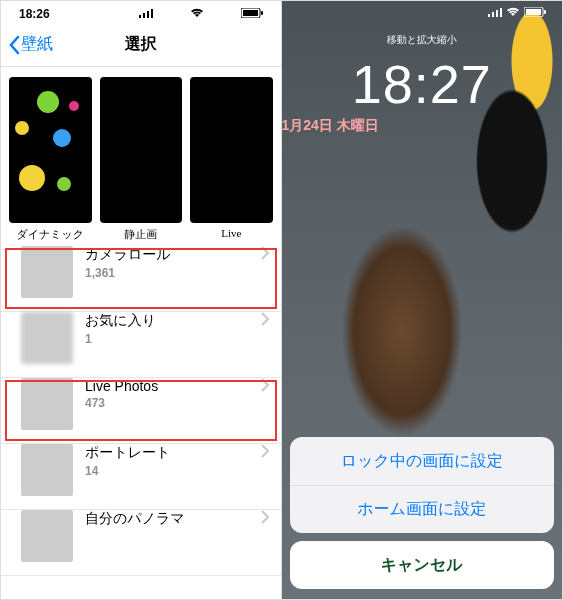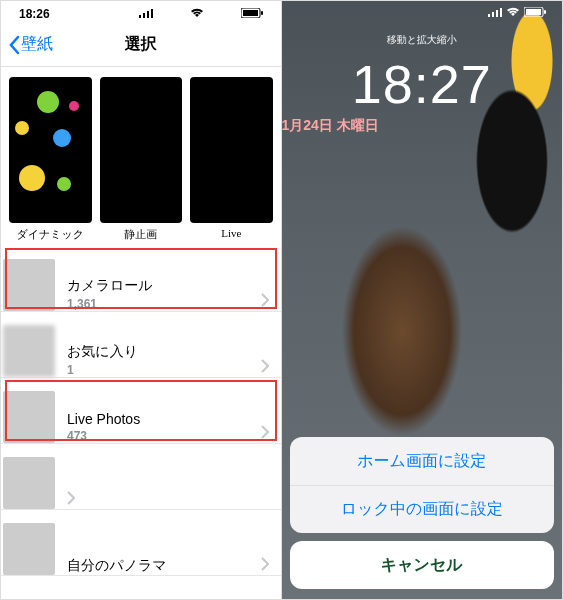--- a/index.html
+++ b/index.html
@@ -50,22 +50,22 @@
 .still { position: relative; background:
   radial-gradient(circle at 50% 45%, #fff 0%, #ffdc8c 6%, #ff6a2a 14%, #d01040 30%, #6a0d55 50%, #1a0830 75%, #000 100%);
 }
 .live { position: relative; background:
   radial-gradient(circle at 15% 60%, #000 0%, #000 6%, transparent 7%),
   radial-gradient(circle at 70% 50%, #7cff5a 0%, #38c24a 30%, #1a8a6a 55%, #0b3a58 80%, #020a16 100%);
 }
 
 .list {}
 .row {
-  display: flex; align-items: flex-end; height: 66px;
-  padding: 0 12px 0 2px; border-bottom: 1px solid #e6e6e6;
+  display: flex; align-items: flex-start; height: 66px;
+  padding: 0 12px 0 20px; border-bottom: 1px solid #e6e6e6;
   position: relative;
 }
 .row.hl::before {
   content: ""; position: absolute; inset: 2px 4px;
   border: 2px solid #e53935; pointer-events: none;
 }
 .row .thumb {
   width: 52px; height: 52px; background: #ccc; border-radius: 2px;
   flex: 0 0 auto; margin-right: 12px; overflow: hidden;
 }
@@ -216,20 +216,24 @@
         <div class="meta">
           <div class="name">Live Photos</div>
           <div class="count">473</div>
         </div>
         <div class="chev"><svg viewBox="0 0 8 14">
             <path d="M1 1 L7 7 L1 13" fill="none" stroke="#c7c7cc" stroke-width="2"></path>
           </svg></div>
       </div>
       <div class="row">
         <div class="thumb th-port"></div>
+        <div class="meta">
+          <div class="name">ポートレート</div>
+          <div class="count">14</div>
+        </div>
         <div class="chev"><svg viewBox="0 0 8 14">
             <path d="M1 1 L7 7 L1 13" fill="none" stroke="#c7c7cc" stroke-width="2"></path>
           </svg></div>
       </div>
       <div class="row">
         <div class="thumb th-pano"></div>
         <div class="meta">
           <div class="name">自分のパノラマ</div>
         </div>
         <div class="chev"><svg viewBox="0 0 8 14">
@@ -262,18 +266,18 @@
           <rect x="20" y="3" width="2" height="4" rx="1" fill="#fff"></rect>
         </svg>
     </span>
   </div>
   <div class="hint">移動と拡大縮小</div>
   <div class="r-time">18:27</div>
   <div class="r-date">1月24日 木曜日</div>
 
   <div class="sheet">
     <div class="sheet-group">
+      <div class="sheet-btn">ロック中の画面に設定</div>
       <div class="sheet-btn">ホーム画面に設定</div>
-      <div class="sheet-btn">ロック中の画面に設定</div>
     </div>
     <div class="sheet-cancel">キャンセル</div>
   </div>
 </div>
 
 </body></html>

